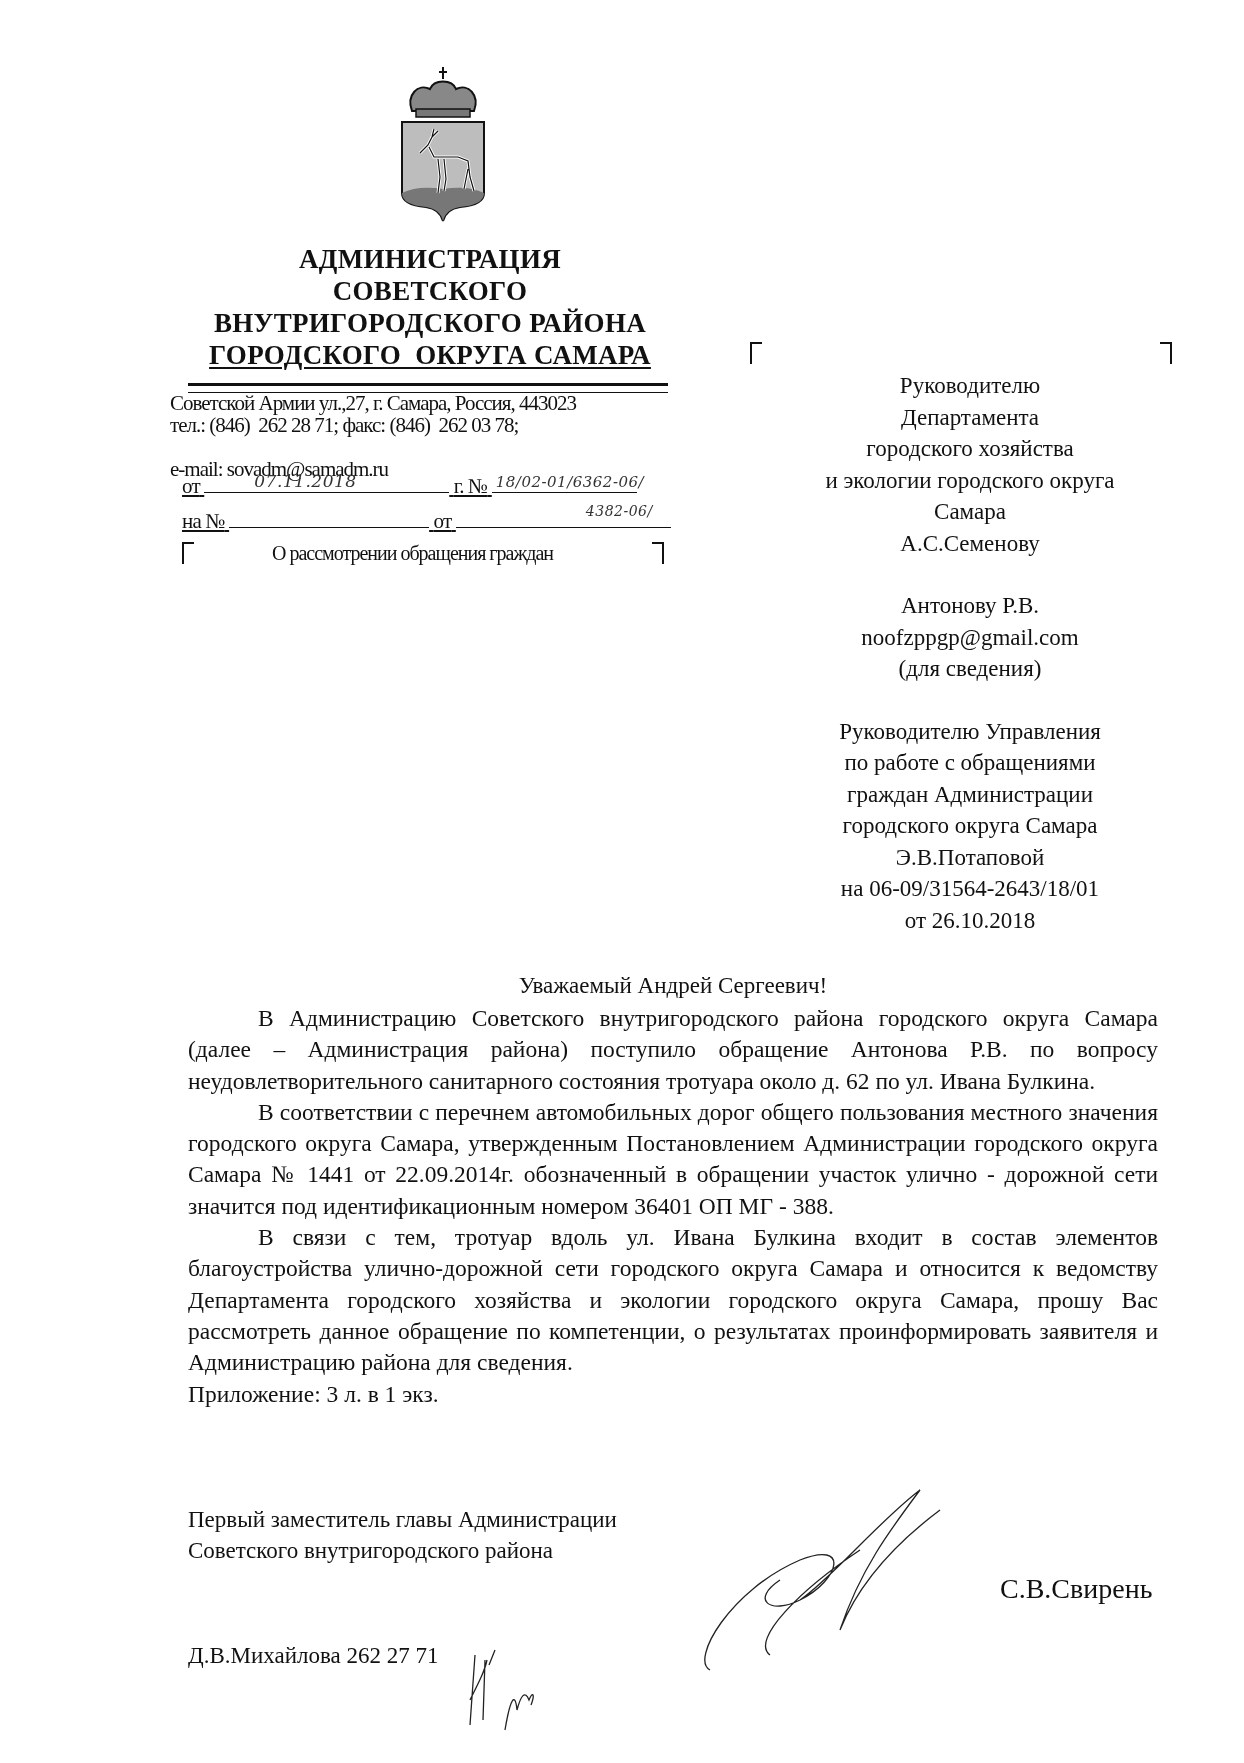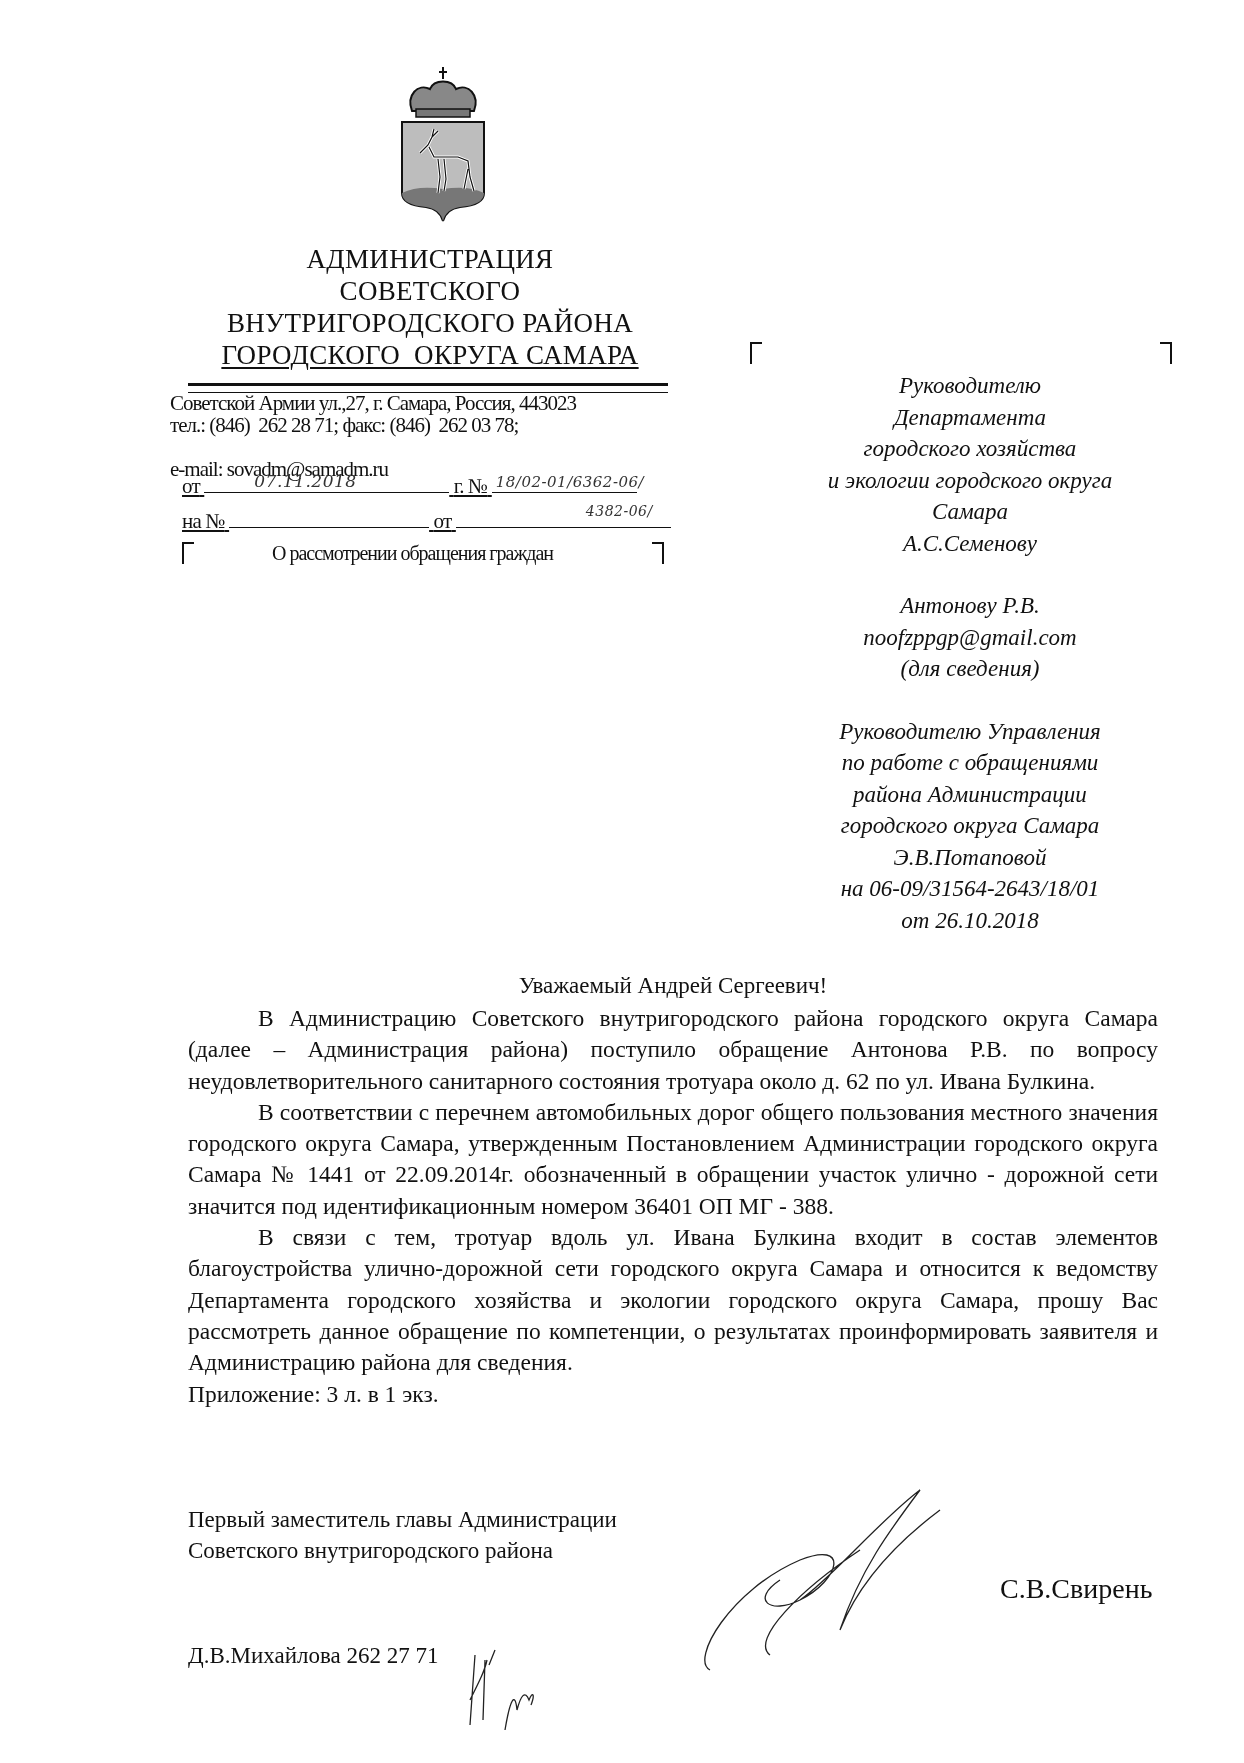--- a/index.html
+++ b/index.html
@@ -6,21 +6,21 @@
   body {
     width: 1244px; height: 1763px; position: relative; overflow: hidden;
     font-family: "Liberation Serif", serif; color: #111;
   }
   .abs { position: absolute; }
   
   .emblem { left: 398px; top: 65px; width: 90px; height: 160px; }
   
   .org-title {
     left: 170px; top: 243px; width: 520px; text-align: center;
-    font-weight: normal; font-size: 27px; line-height: 32px; letter-spacing: 0.3px;
+    font-weight: bold; font-size: 27px; line-height: 32px; letter-spacing: 0.3px;
   }
   .org-title div { white-space: nowrap; }
   .org-title .last { text-decoration: underline; text-decoration-thickness: 2px; text-underline-offset: 3px; }
   .double-rule { left: 188px; top: 383px; width: 480px; height: 6px; border-top: 3px solid #111; border-bottom: 1px solid #111; }
   .org-contacts {
     left: 170px; top: 392px; width: 520px; text-align: left;
     font-size: 21px; line-height: 22px; letter-spacing: -1px;
   }
   .org-contacts .email { margin-top: 22px; }
   .ref-row { left: 182px; font-size: 21px; letter-spacing: -0.8px; white-space: nowrap; text-decoration: underline; }
@@ -28,21 +28,21 @@
   .hand { font-family: "DejaVu Serif", serif; font-style: italic; font-size: 17px; color: #333; position: absolute; bottom: 1px; letter-spacing: 0.5px; }
   .subject { left: 182px; top: 540px; width: 480px; font-size: 20px; letter-spacing: -1px; }
   .bracket { position: absolute; width: 10px; height: 20px; border-top: 2px solid #111; }
   .bracket.l { border-left: 2px solid #111; }
   .bracket.r { border-right: 2px solid #111; }
   
   .recipients {
     left: 760px; top: 370px; width: 420px; text-align: center;
     font-size: 23px; line-height: 31.5px;
   }
-  .recipients .block { margin-bottom: 31px; font-style: italic; }
+  .recipients .block { margin-bottom: 31px; }
   
   .greeting { left: 188px; top: 973px; width: 970px; text-align: center; font-size: 23px; }
   .body-text {
     left: 188px; top: 1003px; width: 970px; font-size: 23.5px; line-height: 31.3px; text-align: justify;
     font-family: "Liberation Sans Narrow", "Liberation Serif", serif;
   }
   .body-text p { margin: 0; text-indent: 70px; }
   .body-text p.noindent { text-indent: 0; }
   .sign-block { left: 188px; top: 1504px; font-size: 23px; line-height: 31px; }
   .signer-name { left: 1000px; top: 1573px; font-size: 28px; }
@@ -121,21 +121,21 @@
     <div>А.С.Семенову</div>
   </div>
   <div class="block">
     <div>Антонову Р.В.</div>
     <div>noofzppgp@gmail.com</div>
     <div>(для сведения)</div>
   </div>
   <div class="block">
     <div>Руководителю Управления</div>
     <div>по работе с обращениями</div>
-    <div>района Администрации</div>
+    <div>граждан Администрации</div>
     <div>городского округа Самара</div>
     <div>Э.В.Потаповой</div>
     <div>на 06-09/31564-2643/18/01</div>
     <div>от 26.10.2018</div>
   </div>
 </div>
 
 <div class="abs greeting">Уважаемый Андрей Сергеевич!</div>
 
 <div class="abs body-text">

